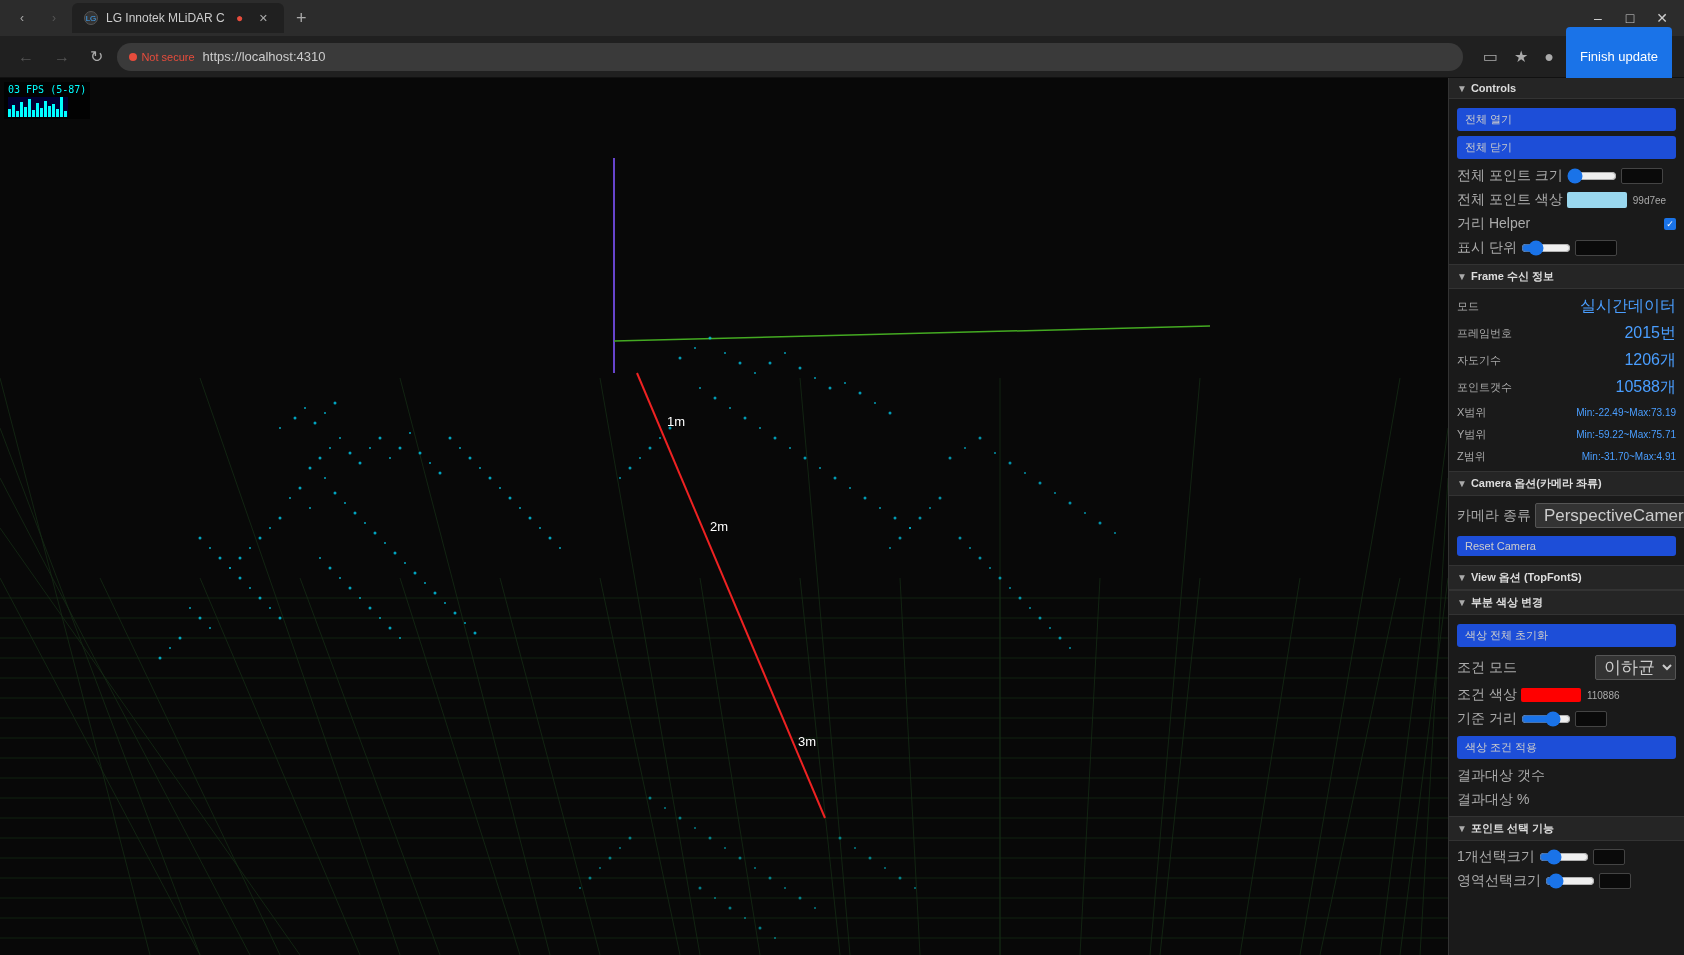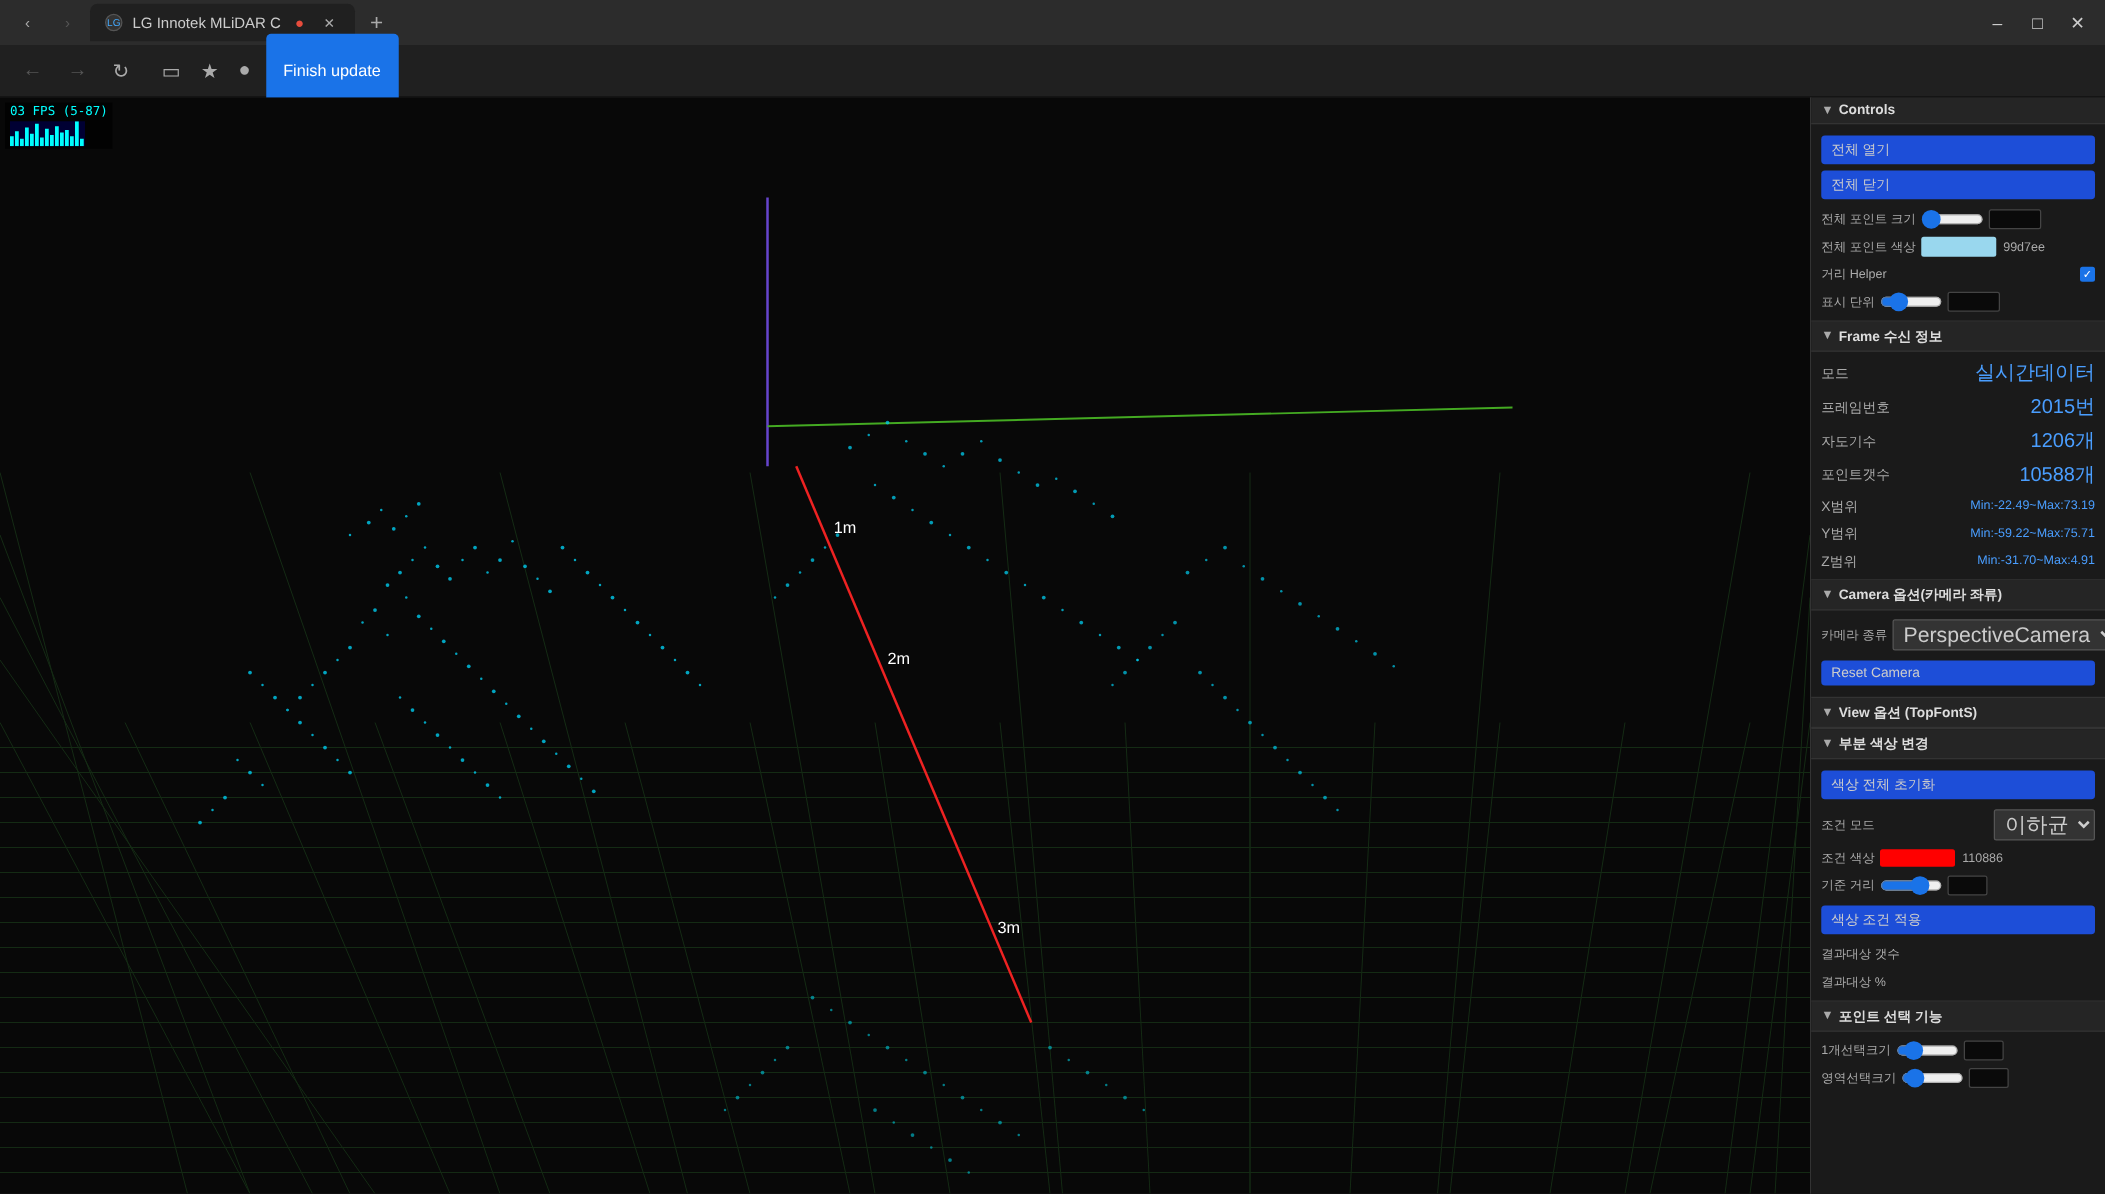--- a/index.html
+++ b/index.html
@@ -49,21 +49,21 @@
     .controls-panel::-webkit-scrollbar-thumb { background: #444; border-radius: 3px; }
 
     .panel-section-header { display: flex; align-items: center; background: #252525; padding: 4px 8px; cursor: pointer; border-bottom: 1px solid #333; gap: 4px; }
     .panel-section-header .chevron { color: #aaa; font-size: 10px; }
     .panel-section-title { color: #ddd; font-size: 11px; font-weight: 600; }
 
     .section-content { padding: 4px 0; }
     .panel-btn { display: block; width: calc(100% - 16px); margin: 5px 8px; background: #1d4ed8; color: #ccc; border: none; border-radius: 3px; padding: 4px 8px; font-size: 11px; cursor: pointer; text-align: left; }
 
     .panel-row { display: flex; align-items: center; padding: 3px 8px; gap: 4px; min-height: 22px; }
-    .panel-label { color: #aaa; font-size: 10px; flex-shrink: 0; }
+    .panel-label { color: #aaa; font-size: 14px; flex-shrink: 0; }
     .panel-input { background: #0a0a0a; border: 1px solid #444; color: #ccc; font-size: 11px; padding: 1px 4px; border-radius: 2px; width: 60px; text-align: right; }
     .color-preview { width: 60px; height: 16px; border-radius: 2px; display: inline-block; flex-shrink: 0; }
     .color-value { color: #aaa; font-size: 10px; margin-left: 2px; }
 
     .checkbox-wrapper { display: flex; align-items: center; gap: 4px; }
     .checkbox-custom { width: 12px; height: 12px; background: #1a73e8; display: flex; align-items: center; justify-content: center; border-radius: 2px; }
     .checkbox-check { color: white; font-size: 9px; }
 
     .select-input { background: #333; border: 1px solid #555; color: #ccc; font-size: 17px; padding: 1px 4px; border-radius: 2px; }
 
@@ -101,20 +101,27 @@
       <div class="win-btn">□</div>
       <div class="win-btn close">✕</div>
     </div>
   </div>
 
   <div class="address-bar">
     <div class="nav-btn disabled">←</div>
     <div class="nav-btn disabled">→</div>
     <div class="nav-btn">↻</div>
 
+    <div class="address-input-wrapper">
+      <div class="not-secure">
+        <div class="dot-red"></div>
+        <span>Not secure</span>
+      </div>
+      <span class="address-text">https://localhost:4310</span>
+    </div>
 
     <div class="toolbar-right">
       <div class="toolbar-icon">▭</div>
       <div class="toolbar-icon">★</div>
       <div class="toolbar-icon">●</div>
       <button class="finish-update-btn">Finish update</button>
     </div>
   </div>
 </div>
 

